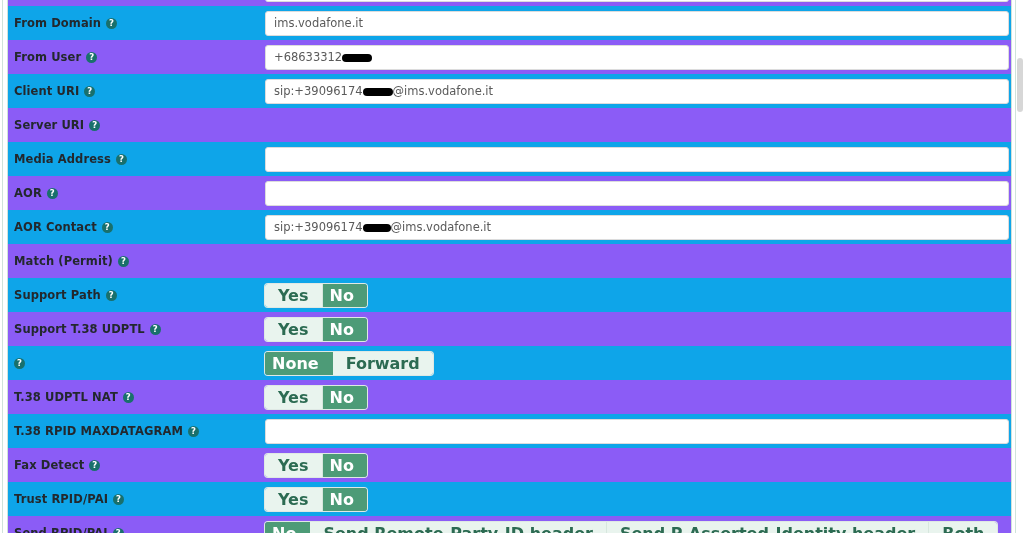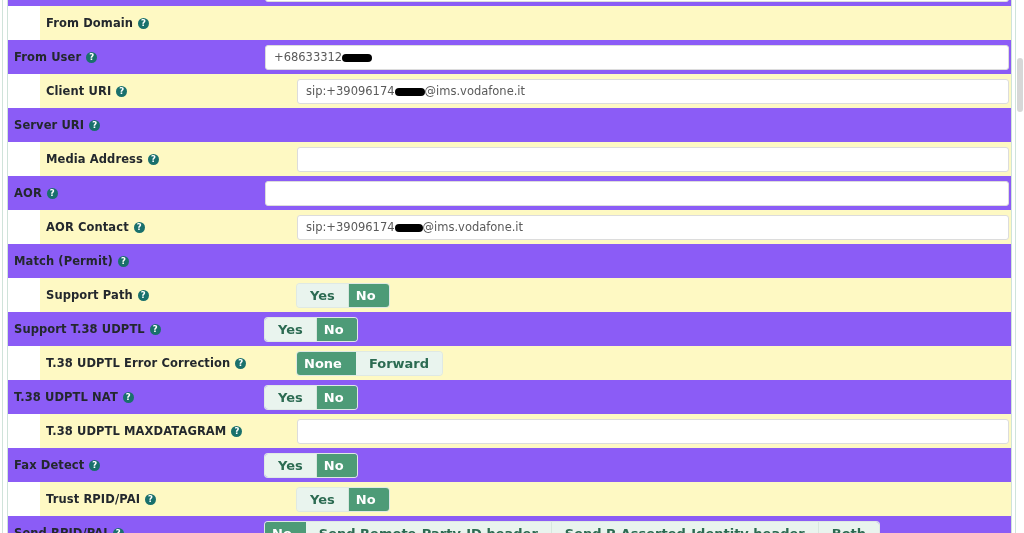--- a/index.html
+++ b/index.html
@@ -30,21 +30,21 @@
     margin-top:-28px;   
   }
 
   .row{
     display:flex;
     align-items:center;
     height:34px;
     box-sizing:border-box;
     background:#8b5cf6;
   }
-  .row.alt{background:#fef9c3;margin-left:32px;}
+  .row.alt{background:#0ea5e9;}
 
   .label{
     width:257px;
     flex:0 0 257px;
     box-sizing:border-box;
     padding-left:6px;
     font-size:11.5px;
     font-weight:bold;
     color:#23282d;
     letter-spacing:.1px;
@@ -107,21 +107,21 @@
   }
 
   
   .btngroup{
     display:inline-flex;
     border-radius:3px;
     overflow:hidden;
     box-shadow:0 0 0 1px #dfe9e4;
   }
   .seg{
-    font-size:13px;
+    font-size:16px;
     font-weight:bold;
     height:23px;
     line-height:23px;
     padding:0 13px;
     background:#e9f4ee;
     color:#2c6b52;
     white-space:nowrap;
     border-right:1px solid #d7e7de;
     user-select:none;
     font-family:"DejaVu Sans","Liberation Sans",sans-serif;
@@ -166,20 +166,25 @@
           <div class="input">
             <span></span>
           </div>
         </div>
       </div>
       <div class="row alt">
         <div class="label">
           <span>From Domain</span>
           <span class="help-icon">?</span>
         </div>
+        <div class="field">
+          <div class="input">
+            <span>ims.vodafone.it</span>
+          </div>
+        </div>
       </div>
       <div class="row">
         <div class="label">
           <span>From User</span>
           <span class="help-icon">?</span>
         </div>
         <div class="field">
           <div class="input">
             <span>+68633312</span>
             <span class="redact" style="width: 30px;"></span>
@@ -265,21 +270,20 @@
         </div>
         <div class="field">
           <div class="btngroup">
             <div class="seg">Yes</div>
             <div class="seg active">No</div>
           </div>
         </div>
       </div>
       <div class="row alt">
         <div class="label">
-          <span>T.38 UDPTL Error Correction</span>
           <span class="help-icon">?</span>
         </div>
         <div class="field">
           <div class="btngroup">
             <div class="seg active">None</div>
             <div class="seg">Forward</div>
           </div>
         </div>
       </div>
       <div class="row">
@@ -289,21 +293,21 @@
         </div>
         <div class="field">
           <div class="btngroup">
             <div class="seg">Yes</div>
             <div class="seg active">No</div>
           </div>
         </div>
       </div>
       <div class="row alt">
         <div class="label">
-          <span>T.38 UDPTL MAXDATAGRAM</span>
+          <span>T.38 RPID MAXDATAGRAM</span>
           <span class="help-icon">?</span>
         </div>
         <div class="field">
           <div class="input">
             <span></span>
           </div>
         </div>
       </div>
       <div class="row">
         <div class="label">

